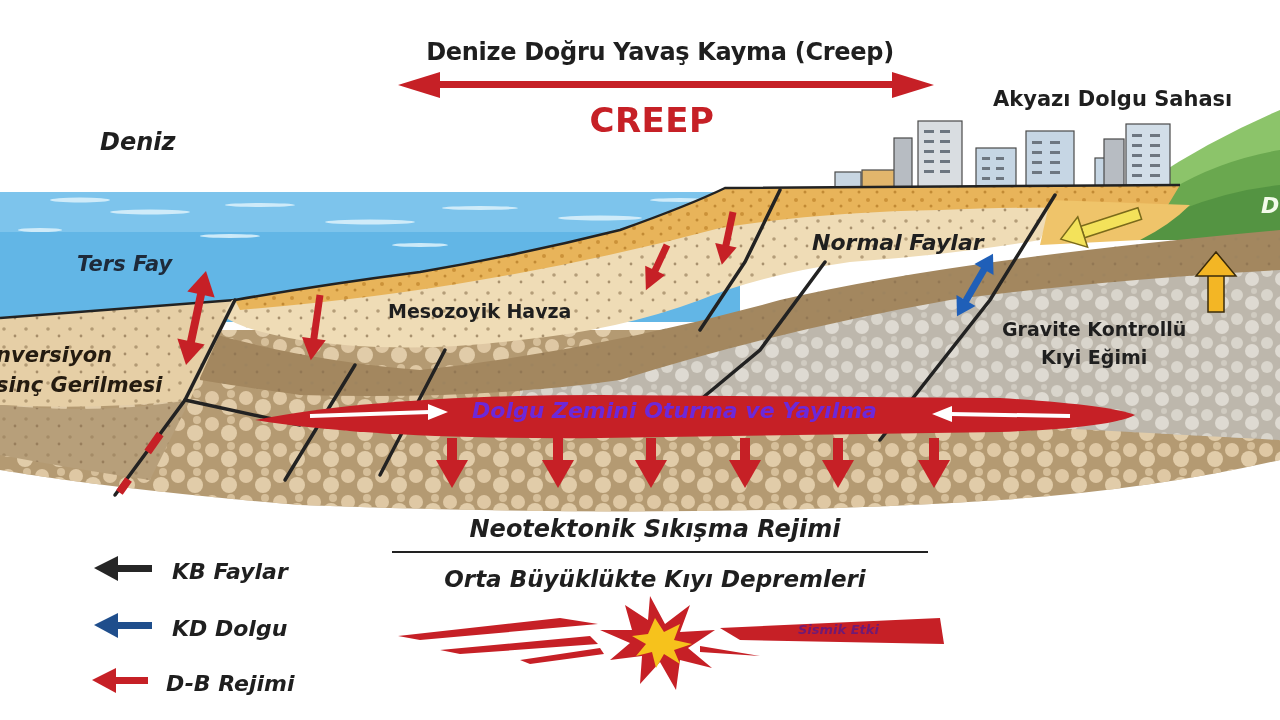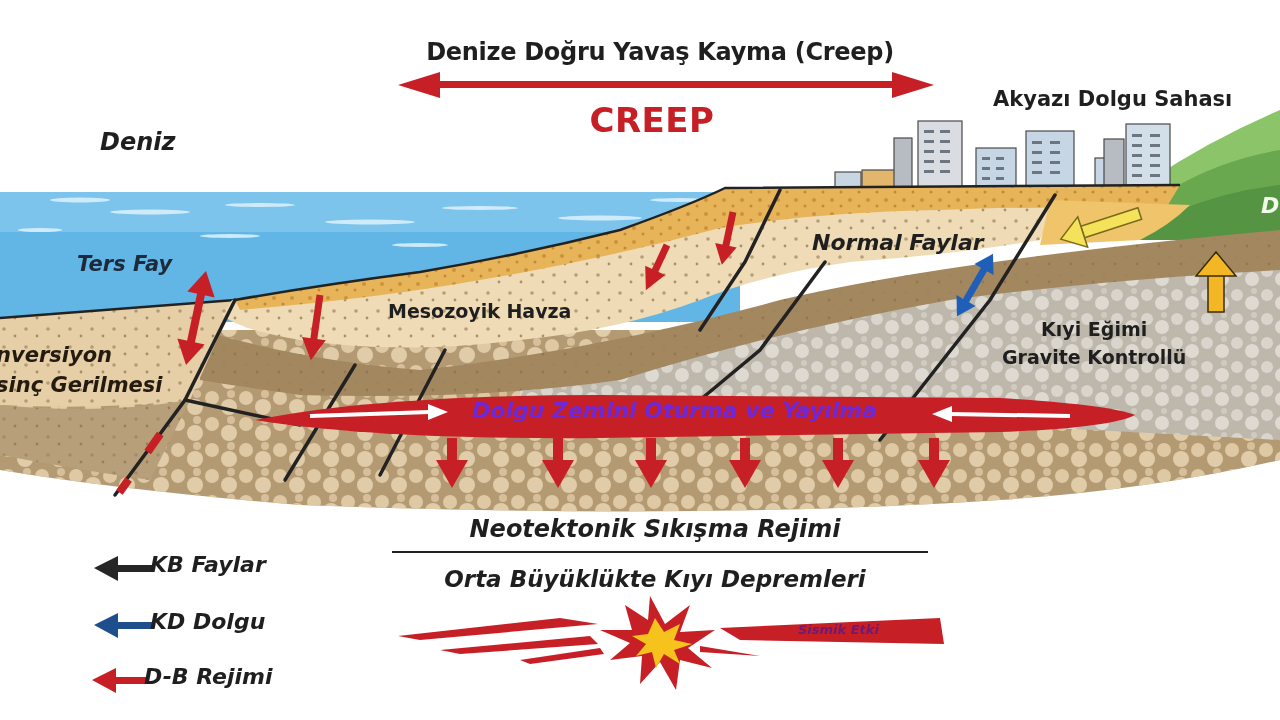--- a/index.html
+++ b/index.html
@@ -15,21 +15,21 @@
   .ters { left:77px; top:252px; font-size:21px; color:#1e2a3a; }
   .inv { left:-4px; top:340px; font-size:21px; line-height:30px; color:#241b10; }
   .meso { left:388px; top:300px; font-size:19px; }
   .normal { left:812px; top:230px; font-size:22px; }
   .grav { left:1002px; top:315px; font-size:19px; line-height:28px; text-align:center; }
   .dolgu { left:472px; top:398px; font-size:22px; color:#6d28d9; }
   .dpart { left:1261px; top:193px; font-size:22px; color:#f3fbea; }
   .neo { left:0; width:1310px; top:515px; text-align:center; font-size:24px; }
   .orta { left:0; width:1310px; top:566px; text-align:center; font-size:23px; }
   .sismik { left:798px; top:622px; font-size:13px; color:#701a75; }
-  .legend-item { position:absolute; left:78px; height:32px; display:flex; align-items:flex-start; }
+  .legend-item { position:absolute; left:100px; height:32px; display:flex; align-items:flex-end; }
   .legend-item .txt { font-size:22px; font-weight:bold; font-style:italic; color:#1f1f1f; margin-left:8px; }
   .rule { position:absolute; left:392px; top:551px; width:536px; height:2px; background:#222; }
 </style>
 </head>
 <body>
 
 <svg class="scene" width="1280" height="720" viewBox="0 0 1280 720">
   <defs>
     <pattern id="dots" width="22" height="18" patternUnits="userSpaceOnUse">
       <circle cx="4" cy="5" r="1.8" fill="#9c8360" opacity="0.7"></circle>
@@ -279,22 +279,22 @@
 <div class="lbl site">Akyazı Dolgu Sahası</div>
 <div class="lbl it deniz">Deniz</div>
 <div class="lbl it ters">Ters Fay</div>
 <div class="lbl it inv">
   <div>nversiyon</div>
   <div>sinç Gerilmesi</div>
 </div>
 <div class="lbl meso">Mesozoyik Havza</div>
 <div class="lbl it normal">Normal Faylar</div>
 <div class="lbl grav">
+  <div>Gravite Kontrollü</div>
   <div>Kıyi Eğimi</div>
-  <div>Gravite Kontrollü</div>
 </div>
 <div class="lbl it dolgu">Dolgu Zemini Oturma ve Yayılma</div>
 <div class="lbl it dpart">D</div>
 <div class="lbl it neo">Neotektonik Sıkışma Rejimi</div>
 <div class="rule"></div>
 <div class="lbl it orta">Orta Büyüklükte Kıyı Depremleri</div>
 <div class="lbl it sismik">Sismik Etki</div>
 
 <div class="legend-item" style="top:552px">
   <span style="width:64px"></span>

